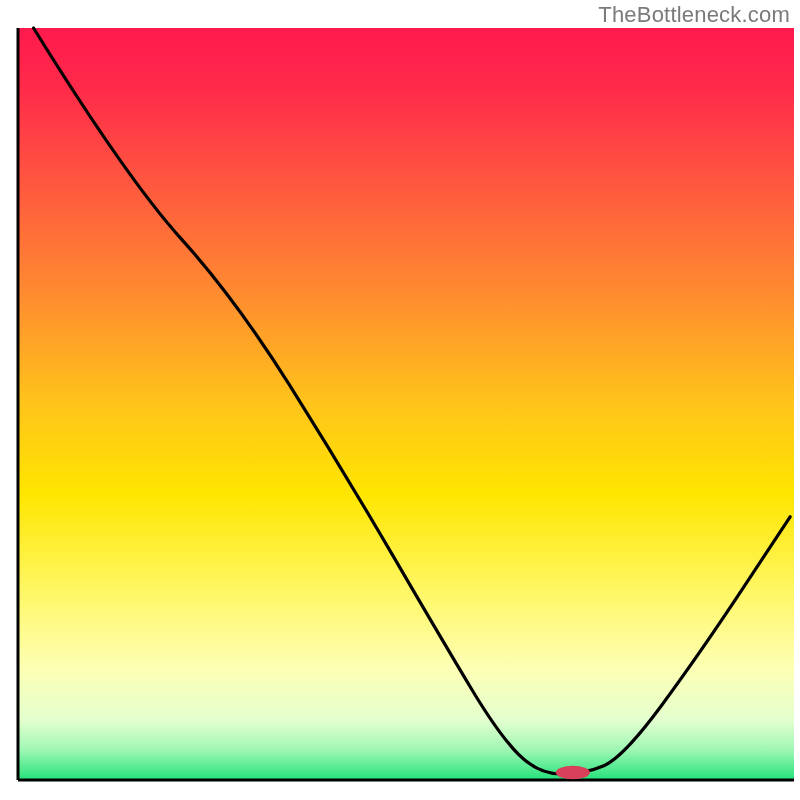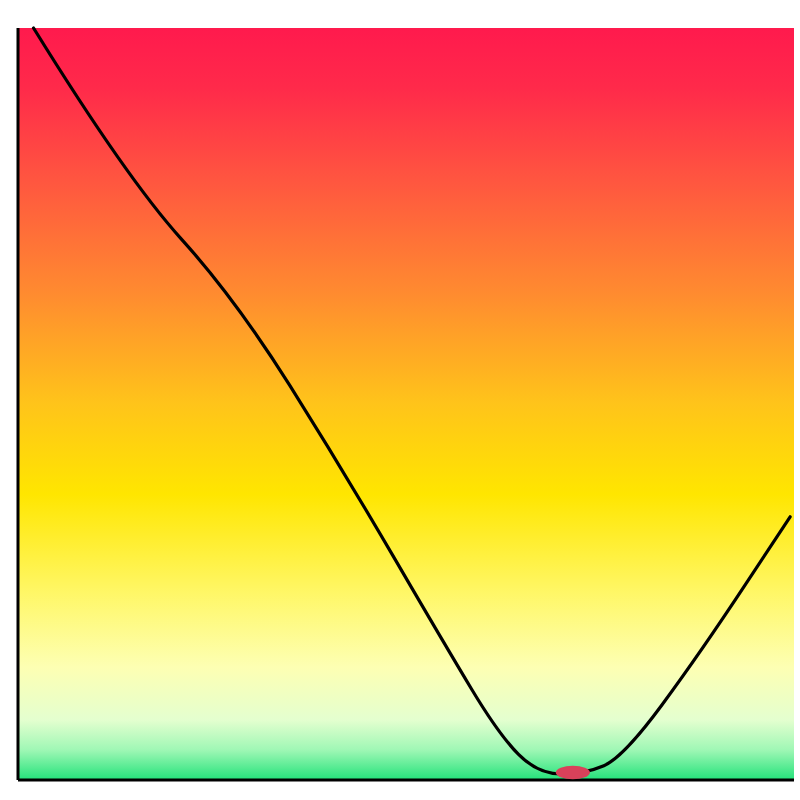--- a/index.html
+++ b/index.html
@@ -26,20 +26,21 @@
     letter-spacing: 0.2px;
   }
   svg {
     display: block;
   }
 </style>
 </head>
 <body>
 
 <div class="container">
+  <div class="watermark">TheBottleneck.com</div>
 
   <svg id="chart-svg" width="800" height="800" viewBox="0 0 800 800">
       <defs>
         <linearGradient id="bg-grad" x1="0" y1="0" x2="0" y2="1">
           <stop offset="0%" stop-color="#ff1a4d"></stop>
           <stop offset="8%" stop-color="#ff2a4a"></stop>
           <stop offset="20%" stop-color="#ff5540"></stop>
           <stop offset="35%" stop-color="#ff8a30"></stop>
           <stop offset="50%" stop-color="#ffc41a"></stop>
           <stop offset="62%" stop-color="#ffe600"></stop>

